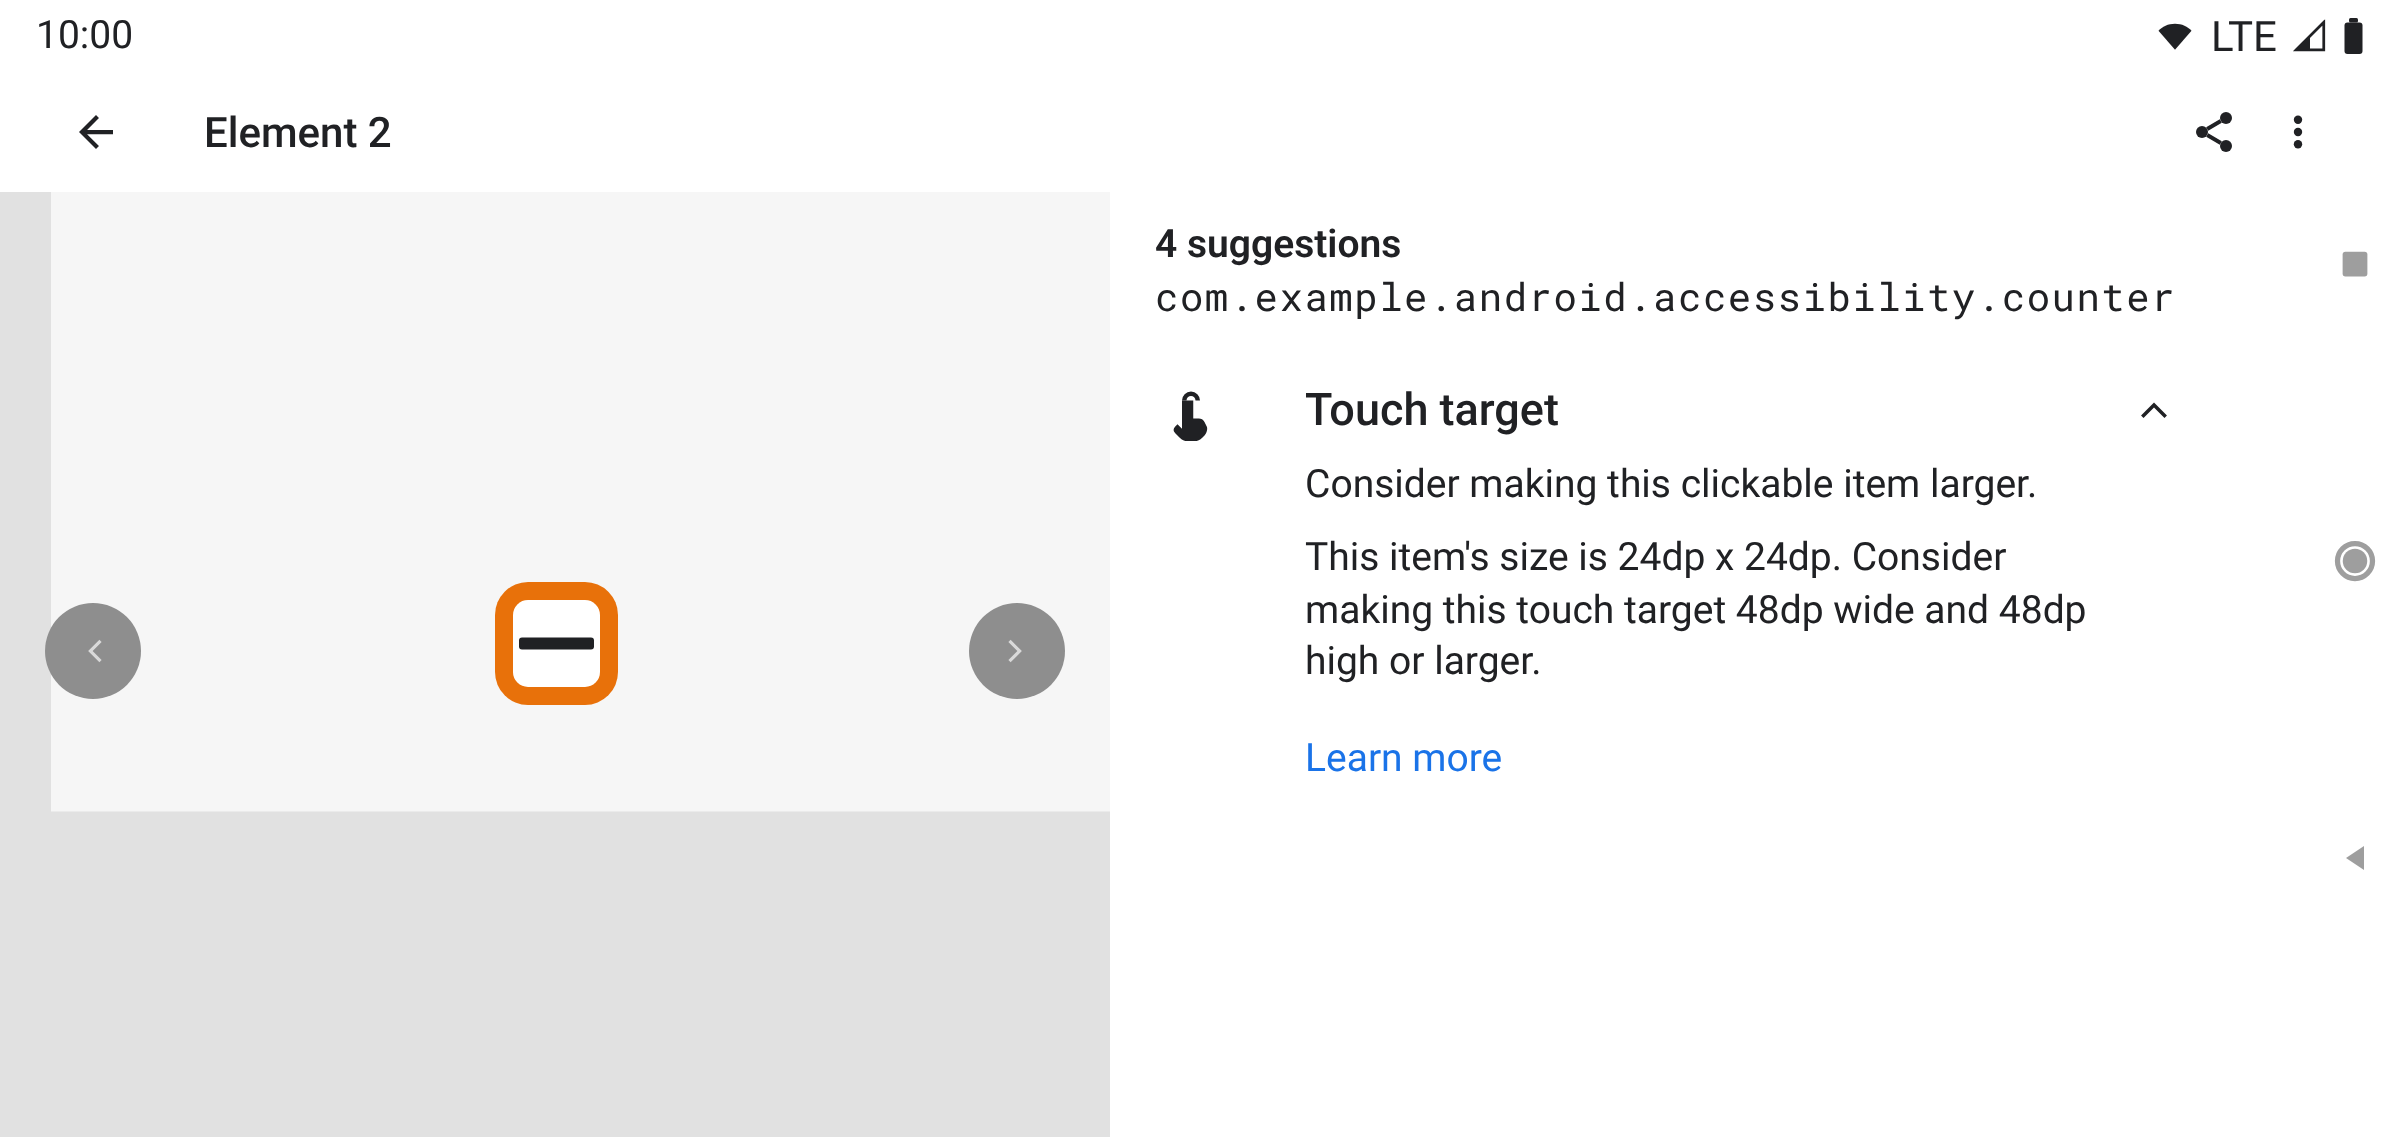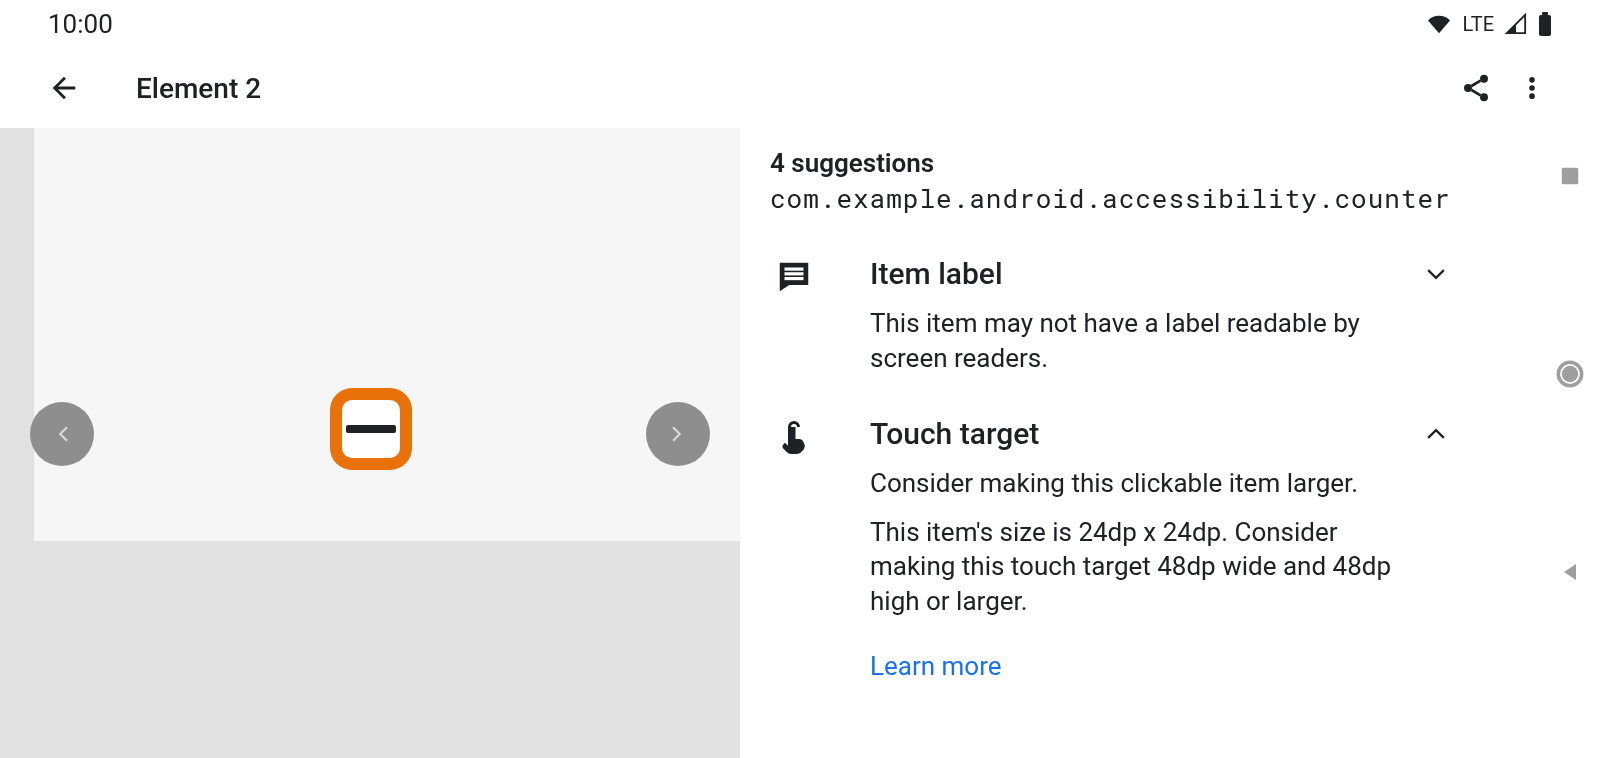--- a/index.html
+++ b/index.html
@@ -11,21 +11,21 @@
     color: #202124;
     overflow: hidden;
   }
 
   
   .status-bar {
     display: flex;
     align-items: center;
     justify-content: space-between;
     height: 48px;
-    padding: 0 48px;
+    padding: 0 24px;
     font-size: 26px;
     color: #202124;
   }
   .status-right { display: flex; align-items: center; gap: 10px; }
   .status-right svg { display:block; }
 
   
   .app-bar {
     display: flex;
     align-items: center;
@@ -165,21 +165,21 @@
 </style>
 </head>
 <body>
 
 <div class="status-bar">
   <span>10:00</span>
   <div class="status-right">
     <svg width="28" height="22" viewBox="0 0 24 24" fill="#202124">
         <path d="M12 3C7 3 2.7 5 0 8.2L12 22 24 8.2C21.3 5 17 3 12 3z"></path>
       </svg>
-    <span style="font-size:20px;">LTE</span>
+    <span style="font-size:28px;">LTE</span>
     <svg width="24" height="22" viewBox="0 0 24 24">
         <path d="M2 22 L22 2 L22 22 Z" fill="none" stroke="#202124" stroke-width="2"></path>
         <path d="M2 22 L12 12 L12 22 Z" fill="#202124"></path>
       </svg>
     <svg width="14" height="24" viewBox="0 0 12 24" fill="#202124">
         <rect x="0" y="3" width="12" height="21" rx="2"></rect>
         <rect x="3" y="0" width="6" height="3" rx="1"></rect>
       </svg>
   </div>
 </div>
@@ -232,39 +232,20 @@
       </div>
     </div>
   </div>
 
   <div class="detail-col">
     <div class="detail-header">
       <div class="count">4 suggestions</div>
       <div class="resid">com.example.android.accessibility.counter:id..</div>
     </div>
 
-    <div class="suggestion">
-      <div class="icon-slot">
-        <svg width="38" height="38" viewBox="0 0 24 24" fill="#202124">
-            <path d="M3 3h18v14H9l-6 4V3z"></path>
-            <rect x="6" y="6" width="12" height="2" fill="#fff"></rect>
-            <rect x="6" y="9" width="12" height="2" fill="#fff"></rect>
-            <rect x="6" y="12" width="12" height="2" fill="#fff"></rect>
-          </svg>
-      </div>
-      <div class="body">
-        <h3>Item label</h3>
-        <div class="summary">This item may not have a label readable by screen readers.</div>
-      </div>
-      <div class="chevron">
-        <svg width="28" height="28" viewBox="0 0 24 24" fill="#202124">
-            <path d="M6 8l6 6 6-6 1.4 1.4L12 16.8 4.6 9.4z"></path>
-          </svg>
-      </div>
-    </div>
 
     <div class="suggestion">
       <div class="icon-slot">
         <svg width="38" height="42" viewBox="0 0 24 28" fill="#202124">
           <path d="M12 2a4 4 0 0 0-4 4h2a2 2 0 1 1 4 0h2a4 4 0 0 0-4-4z"></path>
           <path d="M11 6h2v8h2.5c1 0 2 0.5 2.5 1.5l1 2c0.5 1 0 3-1 4l-1 1c-1 1-2 1.5-3.5 1.5h-3c-1.5 0-2.5-0.5-3.5-1.5l-2-2c-1-1-1-2 0-3l1-1 2 2V6z"></path>
         </svg>
       </div>
       <div class="body">
         <h3>Touch target</h3>

